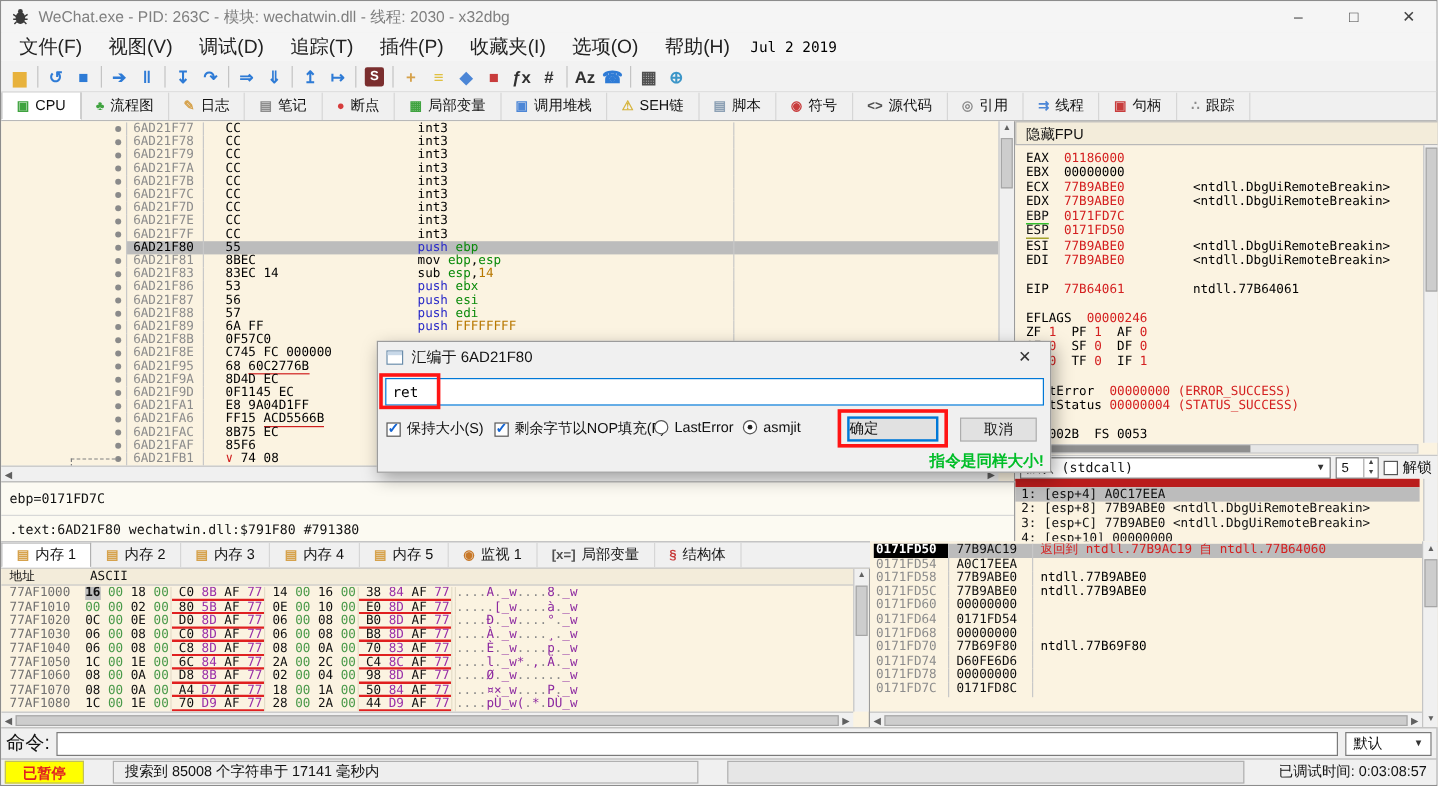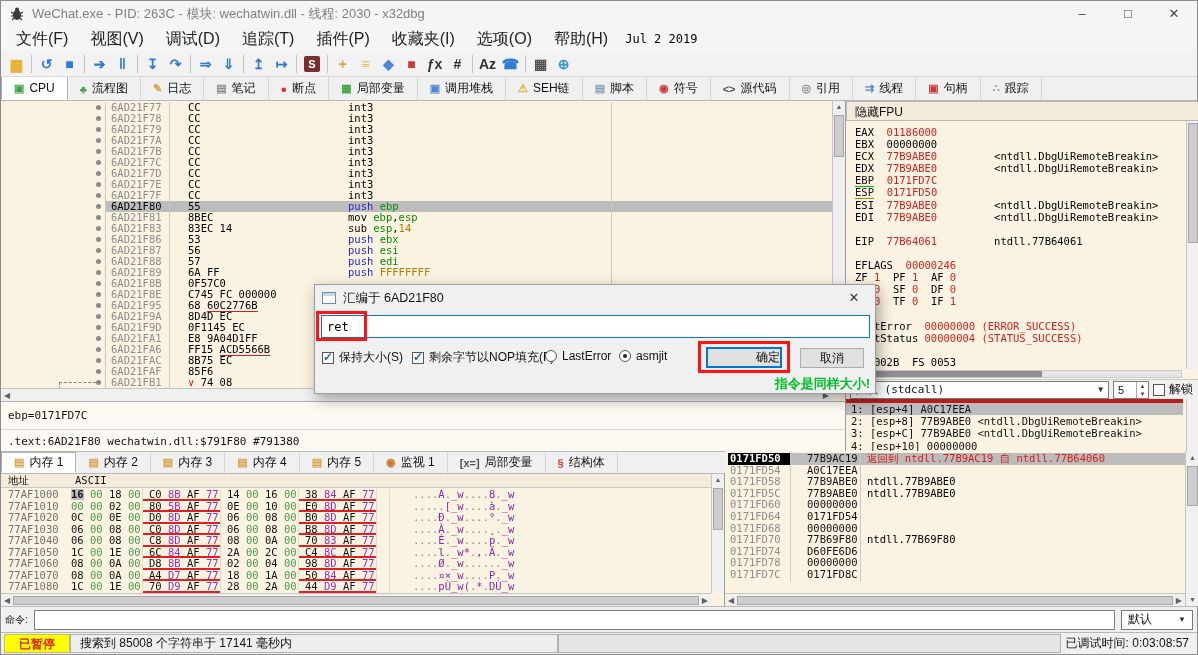--- a/index.html
+++ b/index.html
@@ -63,21 +63,21 @@
 .combo{flex:1;height:18px;background:#FFF;border:1px solid #7A7A7A;font-size:11px;padding:1px 5px;display:flex;justify-content:space-between;align-items:center;font-family:"DejaVu Sans Mono",monospace}
 .carret{font-size:8px;color:#333}
 .spin{width:36px;height:18px;background:#FFF;border:1px solid #7A7A7A;font-size:11px;display:flex;align-items:center}
 .spin .v{flex:1;padding-left:4px}
 .spin .ud{width:12px;font-size:6px;line-height:8px;text-align:center;color:#444;border-left:1px solid #AAA}
 .cklbl{display:flex;align-items:center;gap:4px;font-size:12px;padding-right:2px}
 .ckbox{width:12px;height:12px;background:#FFF;border:1px solid #555;position:relative;flex:none}
 .ckbox.on:after{content:"✓";position:absolute;left:0;top:-3px;color:#1464D2;font-size:12px;font-weight:bold}
 .rdo{width:12px;height:12px;border-radius:50%;background:#FFF;border:1px solid #555;position:relative;flex:none}
 .rdo.on:after{content:"";position:absolute;left:3px;top:3px;width:4px;height:4px;border-radius:50%;background:#222}
-#args{position:absolute;left:0;top:298px;right:16px;bottom:0;border-top:4px solid #b91c1c}
+#args{position:absolute;left:0;top:298px;right:16px;bottom:0;border-top:7px solid #b91c1c}
 .argrow{height:12.2px;line-height:12.2px;white-space:pre;font-family:"DejaVu Sans Mono",monospace;font-size:10.5px;padding-left:5px}
 .argsel{background:#BCBCBC}
 .argvsb{position:absolute;right:0;top:298px;width:13px;bottom:0;background:#F0F0F0;border-left:1px solid #C4C4C4}
 
 #infobar{position:absolute;left:0;top:400px;width:845px;height:50px;background:#FCFAF2;border-top:1px solid #B0B0B0;border-right:1px solid #9C9C9C;font-family:"DejaVu Sans Mono",monospace;font-size:11px}
 .info1{position:absolute;left:7px;top:7px}
 .infosep{position:absolute;left:0;right:0;top:27px;border-top:1px solid #D8D8D8}
 .info2{position:absolute;left:7px;top:33px}
 
 #bottomtabs{position:absolute;left:0;top:450px;width:724px;height:23px;background:#F0F0F0;border-top:1px solid #B8B8B8;border-bottom:1px solid #B8B8B8;display:flex;overflow:hidden}
@@ -85,61 +85,61 @@
 .btab.active{background:#FFF;border:1px solid #B0B0B0;border-bottom:1px solid #FFF}
 
 #dump{position:absolute;left:0;top:473px;width:724px;height:132px;background:#FBF3E1;border-right:1px solid #9C9C9C;overflow:hidden}
 .mhead{display:flex;height:14px;line-height:13px;font-family:"DejaVu Sans Mono",monospace;font-size:10.5px;background:#F3ECDA;border-bottom:1px solid #C8C8C8}
 .mh1{width:64px;padding-left:7px}.mh2{width:312px;padding-left:6px}.mh3{padding-left:10px}
 #mrows{position:absolute;left:0;top:15px;right:13px;bottom:13px;overflow:hidden}
 .mrow{display:flex;height:11.5px;line-height:11.5px;font-family:"DejaVu Sans Mono",monospace;font-size:10.5px;white-space:pre}
 .maddr{width:64px;flex:none;color:#707070;padding-left:7px}
 .mgrp{width:78px;flex:none;padding-left:6px;border-right:1px solid #E4DCC8}
 .mptr{box-shadow:inset 0 -2px 0 #E02020}
-.masc{flex:none;padding-left:23px;margin-left:12px;border-left:1px solid #E4DCC8}
+.masc{flex:none;padding-left:0;margin-left:2px;border-left:1px solid #E4DCC8}
 .bz{color:#4A9A4A}.bk{color:#111}.bp{color:#9A30A8}
 .bsel{background:#BDBDBD;font-weight:bold}
 .ag{color:#8A8A8A}.ap{color:#8C28A0}
 
 #stack{position:absolute;left:724px;top:450px;width:474px;height:155px;background:#FBF3E1;overflow:hidden}
 #srows{position:absolute;left:3px;top:2px;right:14px;bottom:13px;overflow:hidden}
 .srow{display:flex;height:11.6px;line-height:11.6px;font-family:"DejaVu Sans Mono",monospace;font-size:10.5px;white-space:pre}
 .saddr{width:62px;flex:none;color:#8C8C8C;padding-left:2px}
 .saddrsel{background:#000;color:#FFF;font-weight:bold}
-.sval{width:70px;flex:none;padding-left:16px;border-left:1px solid #C8C8C8;color:#111}
+.sval{width:70px;flex:none;padding-left:6px;border-left:1px solid #C8C8C8;color:#111}
 .scmt{flex:1;padding-left:6px;border-left:1px solid #C8C8C8}
 .ssel{background:#BCBCBC}
 .svsb{position:absolute;right:0;top:0;width:14px;bottom:0;background:#F0F0F0;border-left:1px solid #C4C4C4}
 .svsb .ar{height:13px;text-align:center;font-size:7px;line-height:13px;color:#606060}
 .svsb .ar.b{position:absolute;bottom:0;left:0;right:0}
 .svsb .th{position:absolute;left:1px;right:1px;top:15px;height:40px;background:#CDCDCD;border:1px solid #A6A6A6}
 .shsb{position:absolute;left:0;bottom:0;right:14px;height:13px;background:#F0F0F0;border-top:1px solid #C4C4C4;display:flex;align-items:center;justify-content:space-between;font-size:8px;color:#606060;padding:0 3px}
 .hth{flex:1;height:9px;margin:0 3px;background:#CDCDCD;border:1px solid #A6A6A6}
 
 .commandbar{position:absolute;left:0;top:605px;width:100%;height:26px;background:#F0F0F0;border-top:1px solid #B8B8B8;display:flex;align-items:center;padding:0 4px;gap:6px}
-.cmdlabel{font-size:10px;white-space:nowrap}
+.cmdlabel{font-size:16px;white-space:nowrap}
 .cmdinput{flex:1;height:20px;background:#FFF;border:1px solid #7A7A7A}
 .cmddrop{width:72px;height:20px;background:#FFF;border:1px solid #7A7A7A;font-size:12px;display:flex;align-items:center;justify-content:space-between;padding:0 6px}
-.statusbar{position:absolute;left:0;top:631px;width:100%;bottom:0;background:#F0F0F0;border-top:1px solid #B8B8B8;display:flex;align-items:center;font-size:12px;gap:0;padding:0 3px}
+.statusbar{position:absolute;left:0;top:631px;width:100%;bottom:0;background:#F0F0F0;border-top:1px solid #B8B8B8;display:flex;align-items:center;font-size:12px;gap:24px;padding:0 3px}
 .badge{background:#FFFF00;color:#E02020;font-weight:bold;padding:0 14px;border:1px solid #C0C060;height:19px;line-height:18px;white-space:nowrap}
 .statmsg{border:1px solid #B0B0B0;height:19px;line-height:17px;padding:0 9px;width:488px;background:#EEEEEE;white-space:nowrap;overflow:hidden}
 .statspacer{border:1px solid #B0B0B0;height:19px;flex:1;background:#E6E6E6}
 .stattime{padding:0 5px;white-space:nowrap}
 
 #dialog{position:absolute;left:313px;top:283px;width:562px;height:110px;background:#F0F0F0;border:1px solid #9C9C9C;box-shadow:3px 5px 14px rgba(0,0,0,.35);z-index:50}
 .dlgtitle{position:absolute;left:0;top:0;right:0;height:26px;display:flex;align-items:center;padding-left:7px;gap:7px;font-size:12.5px}
 .dlgicon{width:14px;height:12px;border:1px solid #6A8CAA;background:#FFF;position:relative;flex:none}
 .dlgicon:before{content:"";position:absolute;left:0;right:0;top:0;height:3px;background:#C8D8E8}
 .dlgclose{position:absolute;right:1px;top:1px;width:40px;height:24px;text-align:center;line-height:24px;font-size:13px;color:#333}
 .dlginput{position:absolute;left:6px;top:30px;width:549px;height:23px;background:#FFF;border:1px solid #0078D7;font-family:"DejaVu Sans Mono",monospace;font-size:12px;padding:2px 5px;color:#000;outline:none}
 .annobox{position:absolute;border:3px solid #FF1414;z-index:60;pointer-events:none}
 #anno-input{left:1px;top:26px;width:51px;height:30px}
 #anno-ok{left:383px;top:56px;width:92px;height:32px}
 .dlgitem{position:absolute;top:64px;display:flex;align-items:center;gap:5px;font-size:12px;white-space:nowrap}
-.okbtn{position:absolute;left:391px;top:62px;width:76px;height:21px;background:#E1E1E1;border:2px solid #0078D7;font-size:12px;text-align:right;line-height:16px}
+.okbtn{position:absolute;left:391px;top:62px;width:76px;height:21px;background:#E1E1E1;border:2px solid #0078D7;font-size:12px;text-align:left;line-height:16px}
 .cancelbtn{position:absolute;left:485px;top:63px;width:64px;height:20px;background:#E1E1E1;border:1px solid #ADADAD;text-align:center;line-height:18px;font-size:12px}
 .dlghint{position:absolute;right:5px;top:90px;color:#00BE28;font-weight:bold;font-size:13px}
 </style>
 </head>
 <body>
 
 <div class="win">
 
   <div class="titlebar">
     <svg width="16" height="16">

